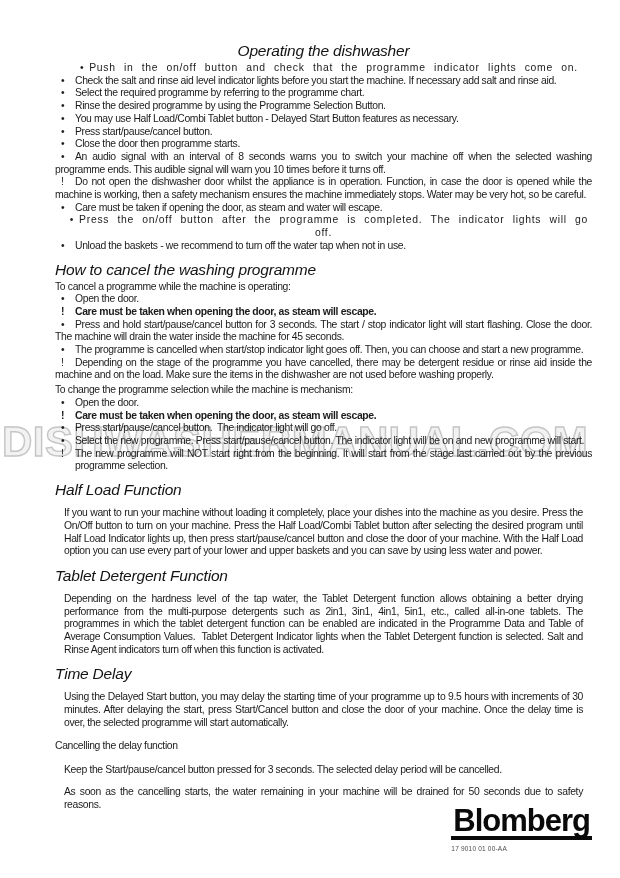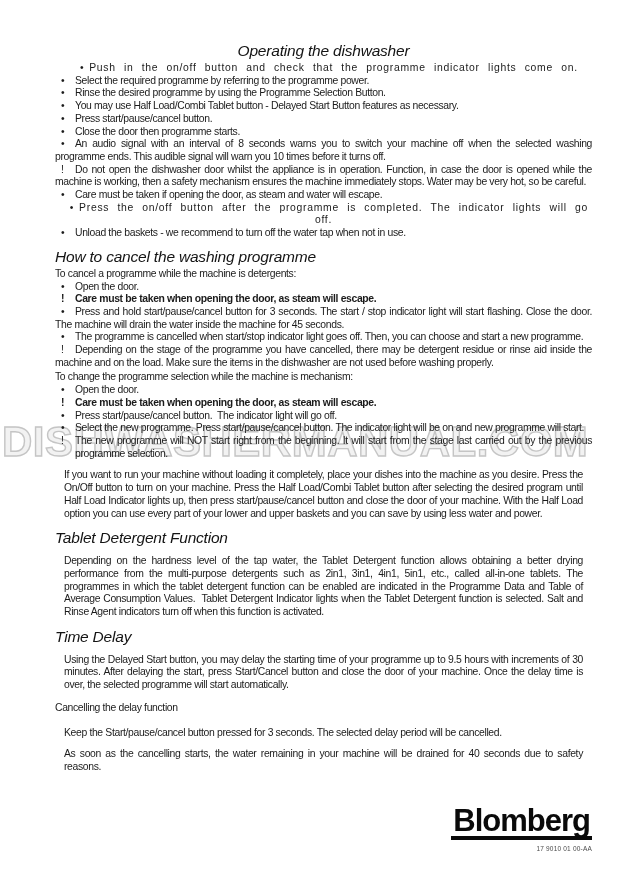--- a/index.html
+++ b/index.html
@@ -71,21 +71,21 @@
     white-space:nowrap;
     overflow:hidden;
     color:rgba(185,185,185,0.18);
     -webkit-text-stroke:1.4px #c5c5c5;
     pointer-events:none;
   }
   .footer{
     position:absolute;
     z-index:1;
     right:28px;top:806px;
-    text-align:right;
+    text-align:left;
   }
   .brand{
     display:inline-block;
     font-size:31px;
     line-height:30px;
     font-weight:bold;
     letter-spacing:-1px;
     color:#0a0a0a;
     border-bottom:4px solid #0a0a0a;
     padding:0 2px 0 2px;
@@ -99,62 +99,64 @@
 </style>
 </head>
 <body>
 
 <div class="page">
   <div class="watermark">DISHWASHERMANUAL.COM</div>
   <main class="content">
       <section class="section">
         <h2 class="heading">Operating the dishwasher</h2>
         <div class="li wide"><span class="m">•</span><span class="t">Push in the on/off button and check that the programme indicator lights come on.</span></div>
-        <div class="li"><span class="m">•</span><span class="t">Select the required programme by referring to the programme power.</span></div>
+        <div class="li"><span class="m">•</span><span class="t">Check the salt and rinse aid level indicator lights before you start the machine. If necessary add salt and rinse aid.</span></div>
+        <div class="li"><span class="m">•</span><span class="t">Select the required programme by referring to the programme chart.</span></div>
         <div class="li"><span class="m">•</span><span class="t">Rinse the desired programme by using the Programme Selection Button.</span></div>
         <div class="li"><span class="m">•</span><span class="t">You may use Half Load/Combi Tablet button - Delayed Start Button features as necessary.</span></div>
         <div class="li"><span class="m">•</span><span class="t">Press start/pause/cancel button.</span></div>
         <div class="li"><span class="m">•</span><span class="t">Close the door then programme starts.</span></div>
         <div class="li"><span class="m">•</span><span class="t">An audio signal with an interval of 8 seconds warns you to switch your machine off when the selected washing programme ends. This audible signal will warn you 10 times before it turns off.</span></div>
         <div class="li"><span class="m">!</span><span class="t">Do not open the dishwasher door whilst the appliance is in operation. Function, in case the door is opened while the machine is working, then a safety mechanism ensures the machine immediately stops. Water may be very hot, so be careful.</span></div>
         <div class="li"><span class="m">•</span><span class="t">Care must be taken if opening the door, as steam and water will escape.</span></div>
         <div class="li wide"><span class="m">•</span><span class="t">Press the on/off button after the programme is completed. The indicator lights will go off.</span></div>
         <div class="li"><span class="m">•</span><span class="t">Unload the baskets - we recommend to turn off the water tap when not in use.</span></div>
       </section>
       <section class="section">
         <h2 class="heading">How to cancel the washing programme</h2>
-        <div class="intro">To cancel a programme while the machine is detergents:</div>
+        <div class="intro">To cancel a programme while the machine is operating:</div>
         <div class="li"><span class="m">•</span><span class="t">Open the door.</span></div>
         <div class="li bold"><span class="m">!</span><span class="t">Care must be taken when opening the door, as steam will escape.</span></div>
         <div class="li"><span class="m">•</span><span class="t">Press and hold start/pause/cancel button for 3 seconds. The start / stop indicator light will start flashing. Close the door. The machine will drain the water inside the machine for 45 seconds.</span></div>
         <div class="li"><span class="m">•</span><span class="t">The programme is cancelled when start/stop indicator light goes off. Then, you can choose and start a new programme.</span></div>
         <div class="li"><span class="m">!</span><span class="t">Depending on the stage of the programme you have cancelled, there may be detergent residue or rinse aid inside the machine and on the load. Make sure the items in the dishwasher are not used before washing properly.</span></div>
       </section>
       <section class="section">
         <div class="intro">To change the programme selection while the machine is mechanism:</div>
         <div class="li"><span class="m">•</span><span class="t">Open the door.</span></div>
         <div class="li bold"><span class="m">!</span><span class="t">Care must be taken when opening the door, as steam will escape.</span></div>
         <div class="li"><span class="m">•</span><span class="t">Press start/pause/cancel button.&nbsp; The indicator light will go off.</span></div>
         <div class="li"><span class="m">•</span><span class="t">Select the new programme. Press start/pause/cancel button. The indicator light will be on and new programme will start.</span></div>
         <div class="li hang"><span class="m">!</span><span class="t">The new programme will NOT start right from the beginning. It will start from the stage last carried out by the previous programme selection.</span></div>
       </section>
       <section class="section">
+        <h2 class="heading">Half Load Function</h2>
         <p class="para">If you want to run your machine without loading it completely, place your dishes into the machine as you desire. Press the On/Off button to turn on your machine. Press the Half Load/Combi Tablet button after selecting the desired program until Half Load Indicator lights up, then press start/pause/cancel button and close the door of your machine. With the Half Load option you can use every part of your lower and upper baskets and you can save by using less water and power.</p>
       </section>
       <section class="section">
         <h2 class="heading">Tablet Detergent Function</h2>
         <p class="para">Depending on the hardness level of the tap water, the Tablet Detergent function allows obtaining a better drying performance from the multi-purpose detergents such as 2in1, 3in1, 4in1, 5in1, etc., called all-in-one tablets. The programmes in which the tablet detergent function can be enabled are indicated in the Programme Data and Table of Average Consumption Values.&nbsp; Tablet Detergent Indicator lights when the Tablet Detergent function is selected. Salt and Rinse Agent indicators turn off when this function is activated.</p>
       </section>
       <section class="section">
         <h2 class="heading">Time Delay</h2>
         <p class="para">Using the Delayed Start button, you may delay the starting time of your programme up to 9.5 hours with increments of 30 minutes. After delaying the start, press Start/Cancel button and close the door of your machine. Once the delay time is over, the selected programme will start automatically.</p>
       </section>
       <section class="section">
         <h3 class="subheading">Cancelling the delay function</h3>
         <p class="para">Keep the Start/pause/cancel button pressed for 3 seconds. The selected delay period will be cancelled.</p>
-        <p class="para">As soon as the cancelling starts, the water remaining in your machine will be drained for 40 seconds due to safety reasons.</p>
+        <p class="para">As soon as the cancelling starts, the water remaining in your machine will be drained for 50 seconds due to safety reasons.</p>
       </section>
     </main>
   <footer class="footer">
     <div class="brand">Blomberg</div>
     <div class="doc-code">17 9010 01 00-AA</div>
   </footer>
 </div>
 
 </body></html>

